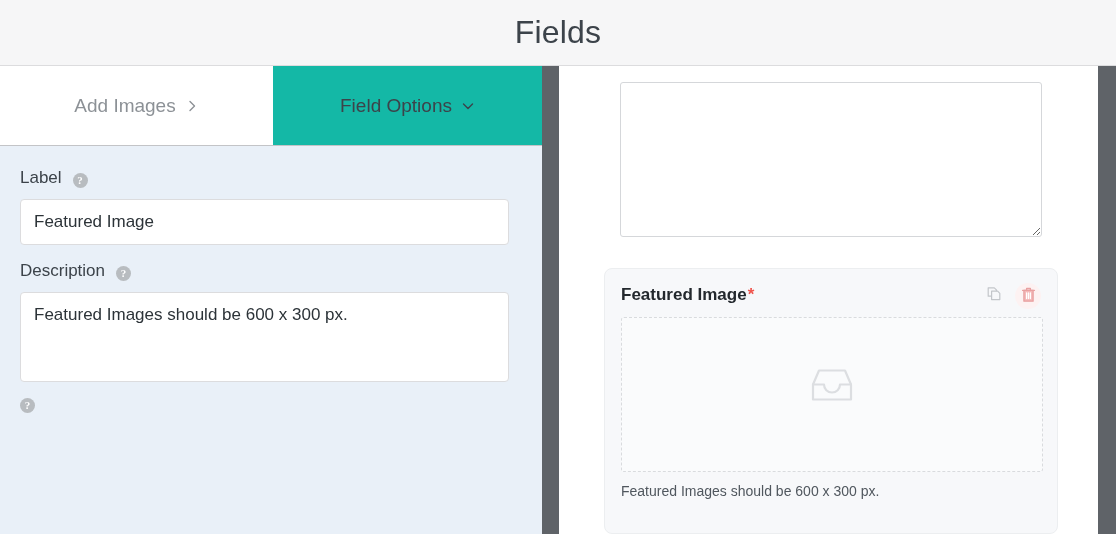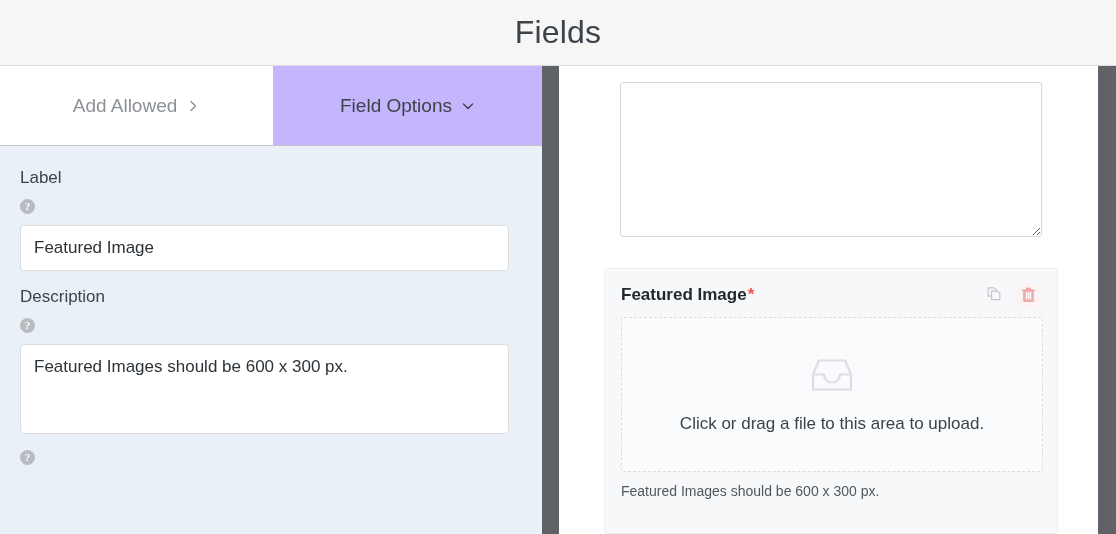--- a/index.html
+++ b/index.html
@@ -37,29 +37,29 @@
     border-bottom: 1px solid #c3c4c7;
     background: #ffffff;
   }
   .tab {
     flex: 0 0 273px; height: 79px;
     display: flex; align-items: center; justify-content: center;
     gap: 9px;
     font-size: 19px; color: #8c9196; background: #ffffff;
     cursor: pointer; user-select: none;
   }
-  .tab.right { flex: 0 0 269px; background: #c4b5fd; color: #3c434a; }
+  .tab.right { flex: 0 0 269px; background: #14b8a6; color: #3c434a; }
   .chev { display: inline-block; width: 14px; height: 14px; position: relative; }
   .chev svg { display:block; }
 
   .form { padding: 22px 33px 0 20px; }
   .field-group { margin-bottom: 16px; }
   .field-label {
-    display: flex; align-items: flex-start; gap: 11px;
-    font-size: 17px; color: #3c434a; margin-bottom: 11px; line-height: 20px; flex-direction: column;
+    display: flex; align-items: flex-end; gap: 11px;
+    font-size: 17px; color: #3c434a; margin-bottom: 11px; line-height: 20px;
   }
   .help-icon {
     width: 15px; height: 15px; border-radius: 50%;
     background: #b8bcc0; color: #ffffff;
     font-size: 11px; line-height: 15px; text-align: center;
     font-weight: 700; font-family: "Liberation Serif", serif;
     display: inline-block; cursor: pointer; flex: none;
   }
   .text-input {
     display: block; width: 489px; height: 46px;
@@ -102,21 +102,21 @@
     border: 1px solid #d5d7da; border-radius: 3px;
     background: #ffffff; outline: none; resize: both;
     font-size: 15px; font-family: "Liberation Sans", sans-serif;
     padding: 8px 10px; color: #2c3338;
   }
 
   .field-card {
     position: absolute; left: 45px; top: 202px;
     width: 454px; height: 266px;
     background: #f7f8fa; border: 1px solid #eceef0;
-    border-radius: 3px;
+    border-radius: 8px;
     padding: 16px 16px 0 16px;
   }
   .field-card-head {
     display: flex; align-items: flex-start; justify-content: space-between;
     height: 26px;
   }
   .field-card-title {
     font-size: 17px; font-weight: 700; color: #23282d; line-height: 20px;
   }
   .required-star { color: #f0544c; font-weight: 700; margin-left: 1px; }
@@ -149,21 +149,21 @@
 <div id="app">
 
   <div class="header">
     <div class="header-title">Fields</div>
   </div>
 
   <div class="left-panel">
 
     <div class="tabs">
       <div class="tab left">
-        <span>Add Allowed</span>
+        <span>Add Images</span>
         <span class="chev">
           <svg width="14" height="14" viewBox="0 0 14 14" fill="none" stroke="#8c9196" stroke-width="1.4" stroke-linecap="round" stroke-linejoin="round">
               <polyline points="5,2.5 9.5,7 5,11.5"></polyline>
             </svg>
         </span>
       </div>
       <div class="tab right">
         <span>Field Options</span>
         <span class="chev">
           <svg width="14" height="14" viewBox="0 0 14 14" fill="none" stroke="#3c434a" stroke-width="1.4" stroke-linecap="round" stroke-linejoin="round">
@@ -234,21 +234,20 @@
         </div>
       </div>
 
       <div class="dropzone">
         <span class="dz-icon">
           <svg width="44" height="38" viewBox="0 0 44 38" fill="none" stroke="#dcdee1" stroke-width="2.2" stroke-linecap="round" stroke-linejoin="round">
             <path d="M3 18.5L9 4.5h26l6 14"></path>
             <path d="M3 18.5h11a8 8 0 0 0 16 0h11v15H3z"></path>
           </svg>
         </span>
-        <span class="dz-text">Click or drag a file to this area to upload.</span>
       </div>
 
       <div class="card-hint">Featured Images should be 600 x 300 px.</div>
 
     </div>
   </div>
 
   <div class="right-rail"></div>
 
 </div>

